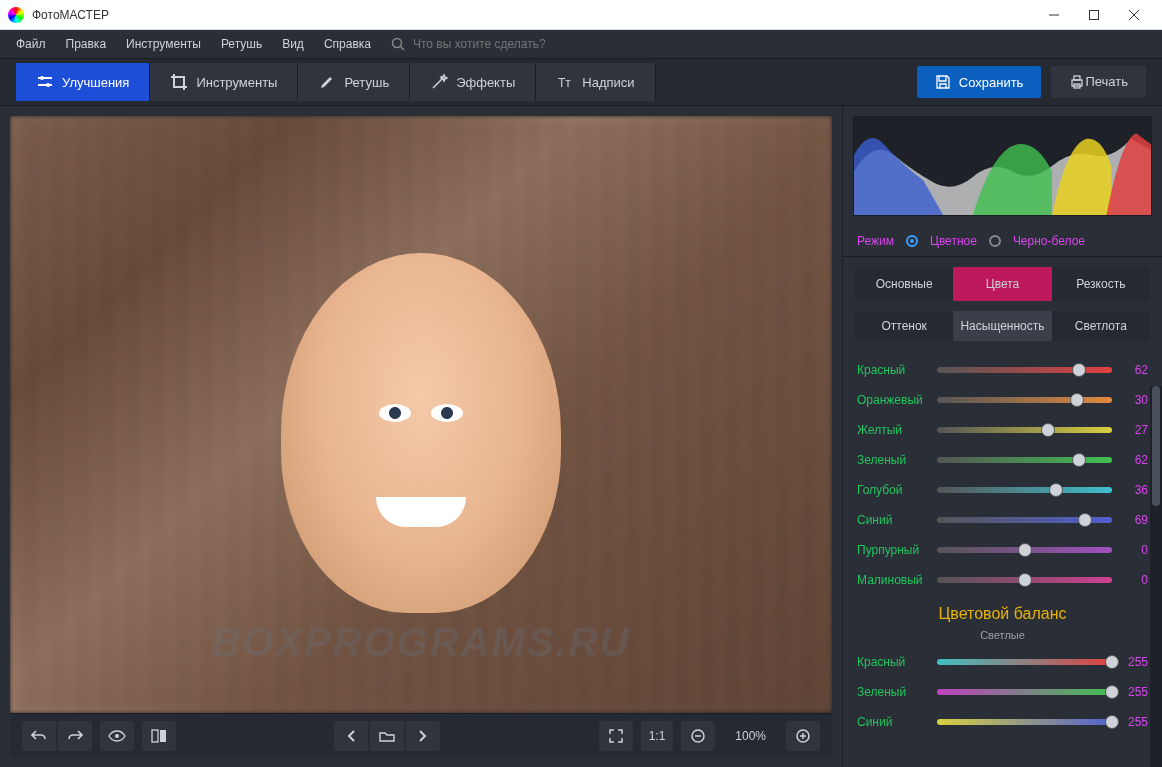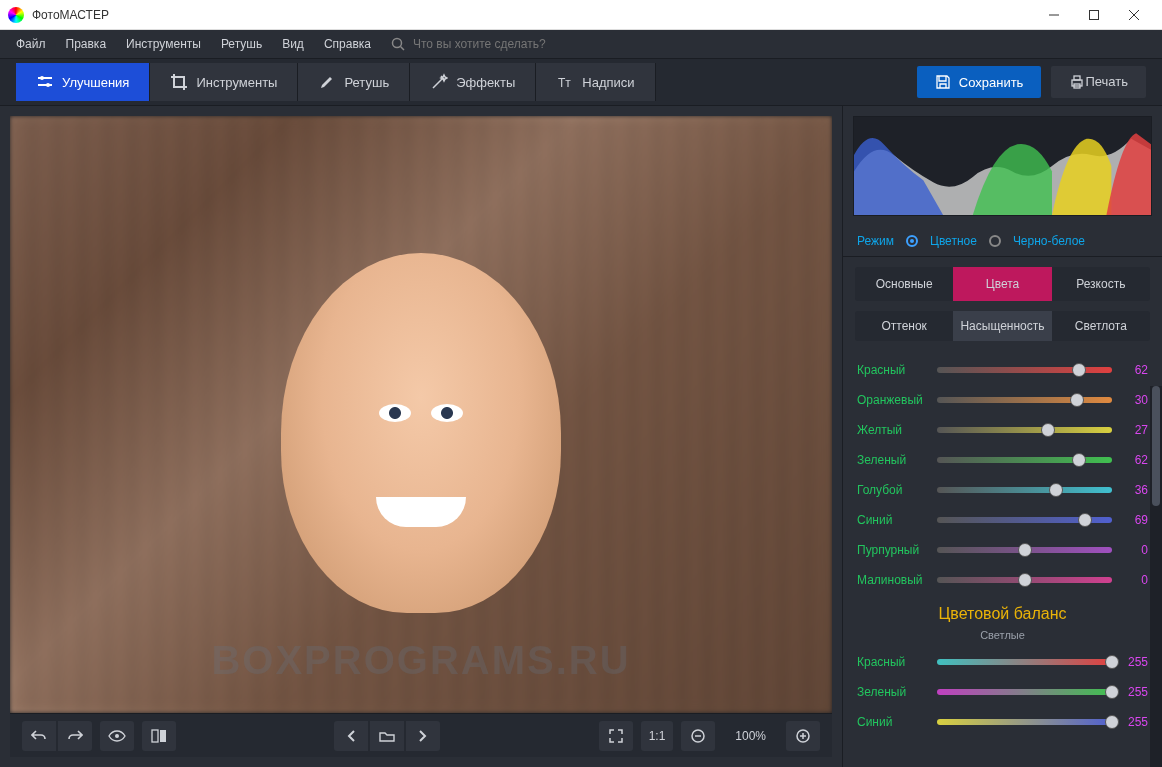--- a/index.html
+++ b/index.html
@@ -34,38 +34,38 @@
 .canvas-area { flex: 1; display: flex; flex-direction: column; padding: 10px; }
 .canvas { flex: 1; background: #1a1d23; display: flex; align-items: center; justify-content: center; position: relative; overflow: hidden; }
 .photo { width: 100%; height: 100%; position: relative; }
 .photo-bg { position: absolute; inset: 0; background: linear-gradient(135deg,#8a6d5c 0%,#6a4e3d 20%,#a88975 40%,#7a5d4a 60%,#5c4536 100%); filter: blur(2px); }
 .photo-building { position: absolute; inset: 0; background: repeating-linear-gradient(90deg,#6b4a3a 0 20px,#4a3328 20px 25px), repeating-linear-gradient(0deg,transparent 0 30px,#3a2820 30px 33px); opacity: 0.4; filter: blur(6px); }
 .face { position: absolute; left: 50%; top: 50%; transform: translate(-50%,-45%); width: 280px; height: 360px; background: radial-gradient(ellipse at 50% 40%,#f4c9a8 0%,#e8b590 50%,#d4a078 80%); border-radius: 50% 50% 45% 45%; }
 .hair { position: absolute; left: 50%; top: 50%; transform: translate(-50%,-48%); width: 480px; height: 520px; background: radial-gradient(ellipse at 50% 30%,#6b4a2f 0%,#4a3320 40%,#3a2818 100%); border-radius: 50% 50% 40% 40%; z-index: -1; }
 .eye { position: absolute; width: 32px; height: 18px; background: radial-gradient(circle,#2a3850 30%,#fff 35%,#fff 100%); border-radius: 50%; top: 42%; }
 .eye.l { left: 35%; } .eye.r { right: 35%; }
 .smile { position: absolute; width: 90px; height: 30px; background: #fff; border-radius: 0 0 50px 50px; top: 68%; left: 50%; transform: translateX(-50%); }
-.watermark { position: absolute; bottom: 30px; left: 50%; transform: translateX(-50%); font-size: 40px; font-weight: bold; color: rgba(100,120,140,0.25); letter-spacing: 2px; font-family: Arial; }
+.watermark { position: absolute; bottom: 48px; left: 50%; transform: translateX(-50%); font-size: 40px; font-weight: bold; color: rgba(100,120,140,0.25); letter-spacing: 2px; font-family: Arial; font-style: italic; }
 
 
 .bottombar { height: 44px; background: #252931; display: flex; align-items: center; padding: 0 12px; gap: 8px; color: #cfd2d8; border-top: 1px solid #1a1d23; }
 .bb-btn { width: 34px; height: 30px; background: #30343d; display: flex; align-items: center; justify-content: center; border-radius: 3px; font-size: 14px; }
 .bb-group { display: flex; gap: 2px; }
 .bb-group .bb-btn:first-child { border-radius: 3px 0 0 3px; }
 .bb-group .bb-btn:last-child { border-radius: 0 3px 3px 0; }
 .bb-group .bb-btn { border-radius: 0; }
 .bb-spacer { flex: 1; }
 .zoom-val { padding: 0 12px; font-size: 12px; }
 
 
 .right-panel { width: 320px; background: #2a2e36; border-left: 1px solid #1a1d23; display: flex; flex-direction: column; overflow: hidden; }
 .histogram { height: 100px; margin: 10px; background: #1e2128; border: 1px solid #1a1d23; position: relative; overflow: hidden; }
 .histo-svg { width: 100%; height: 100%; }
 
-.mode-row { display: flex; align-items: center; padding: 8px 14px; gap: 12px; color: #0ea5e9; font-size: 12px; border-bottom: 1px solid #1a1d23; }
+.mode-row { display: flex; align-items: center; padding: 8px 14px; gap: 12px; color: #d946ef; font-size: 12px; border-bottom: 1px solid #1a1d23; }
 .radio { width: 12px; height: 12px; border: 2px solid #888; border-radius: 50%; display: inline-block; position: relative; }
 .radio.on { border-color: #3da0ff; }
 .radio.on::after { content: ""; position: absolute; inset: 2px; background: #3da0ff; border-radius: 50%; }
 
 .panel-tabs { display: flex; margin: 10px 12px 0; background: #252931; border-radius: 3px; overflow: hidden; }
 .panel-tab { flex: 1; text-align: center; padding: 10px 0; color: #cfd2d8; font-size: 12px; }
 .panel-tab.active { background: #be185d; }
 
 .sub-tabs { display: flex; margin: 10px 12px; background: #252931; border-radius: 3px; overflow: hidden; }
 .sub-tab { flex: 1; text-align: center; padding: 8px 0; color: #cfd2d8; font-size: 12px; }

